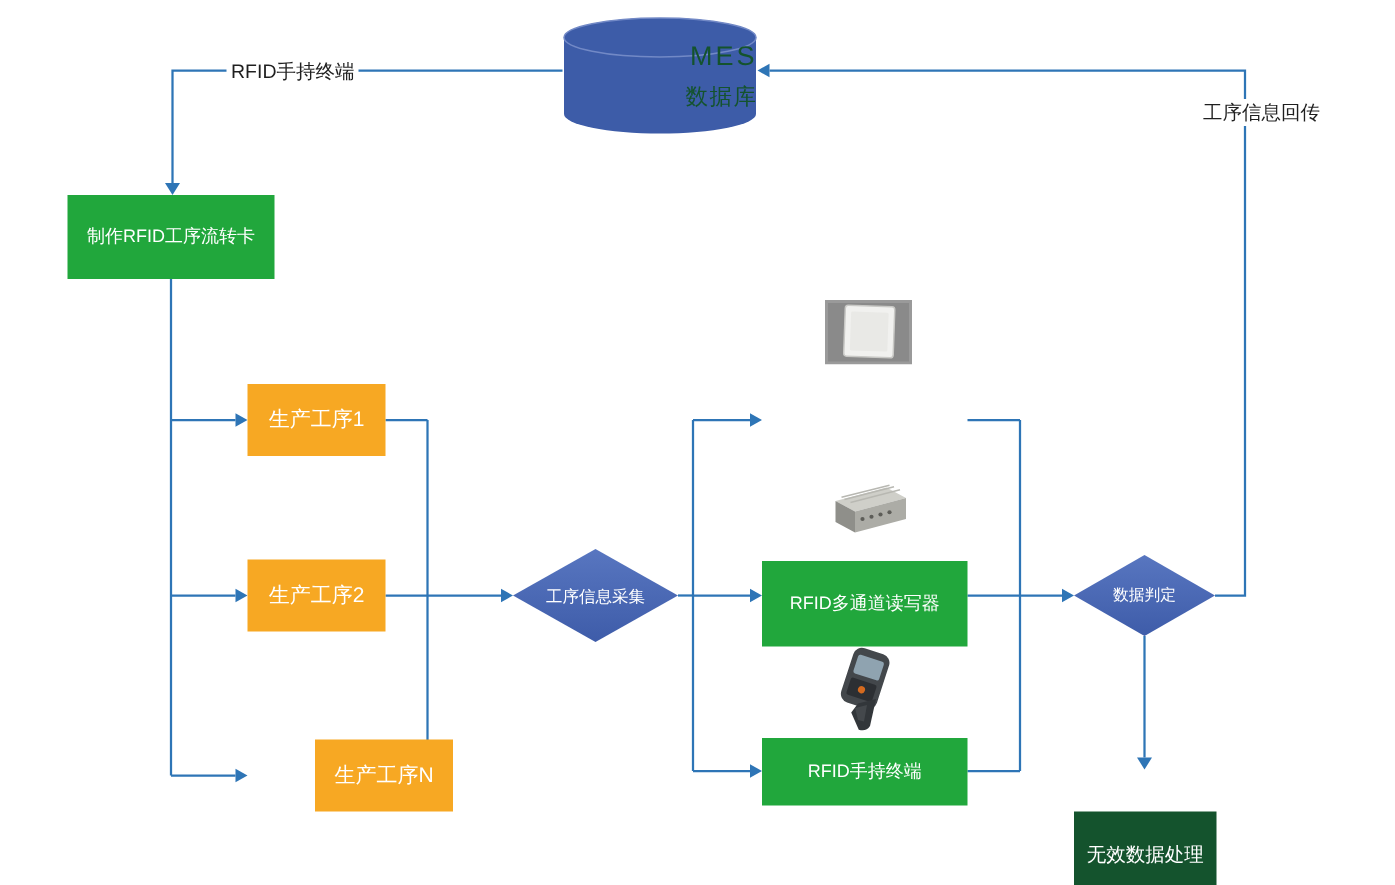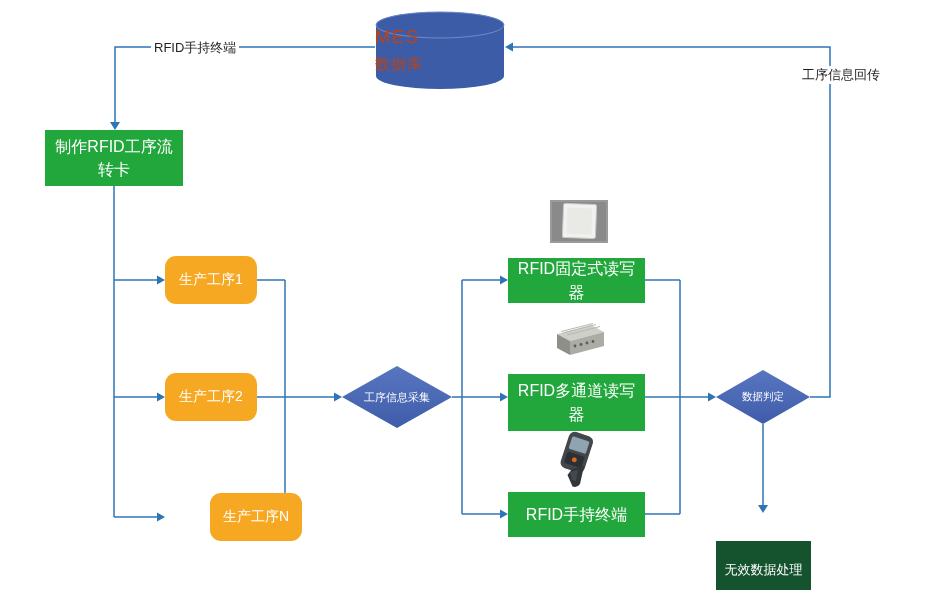--- a/index.html
+++ b/index.html
@@ -5,30 +5,30 @@
   * { box-sizing: border-box; margin: 0; padding: 0; }
   html,body { background:#ffffff; }
   body { font-family: "Liberation Sans", "DejaVu Sans", sans-serif; }
 
   .canvas { position: relative; width: 930px; height: 590px; background:#ffffff; overflow: hidden; }
 
   .connectors { position:absolute; left:0; top:0; z-index:1; }
 
   .node { position:absolute; display:flex; align-items:center; justify-content:center;
           text-align:center; color:#ffffff; z-index:2; }
-  .green  { background:#21A73C; font-size:16px; line-height:1.45; padding:3px 6px; }
-  .orange { background:#F7A823; font-size:14px;border-radius:11px; }
+  .green  { background:#21A73C; font-size:12px; line-height:1.45; padding:3px 6px; }
+  .orange { background:#F7A823; font-size:14px; }
   .diamond{ clip-path: polygon(50% 0, 100% 50%, 50% 100%, 0 50%);
             background: linear-gradient(180deg,#5876C0 0%, #3E5CA9 100%);
             font-size:11px; }
   .red    { background:#14532d; font-size:13px;margin-top:28px; }
 
   .cylinder { z-index:2; }
   .cylinder svg { position:absolute; left:0; top:0; }
-  .cyl-text { position:absolute; left:0; top:0; width:100%; height:100%; color:#c2410c; text-align:left; }
+  .cyl-text { position:absolute; left:0; top:0; width:100%; height:100%; color:#14532d; text-align:right; }
   .cyl-line1 { position:absolute; top:16px; width:100%; font-size:18px; letter-spacing:2px; }
   .cyl-line2 { position:absolute; top:44px; width:100%; font-size:15px; letter-spacing:1px; }
 
   .edge-label { position:absolute; z-index:3; font-size:13px; color:#1f1f1f;
                 background:#ffffff; padding:0 3px; white-space:nowrap; }
 
   .photo { position:absolute; z-index:2; }
 </style>
 </head>
 <body>
@@ -145,23 +145,20 @@
         <rect x="22" y="2" width="25" height="38" rx="6" fill="#43474b"></rect>
         <rect x="25.5" y="7" width="18" height="13" rx="1.5" fill="#8fa3b0"></rect>
         <rect x="25.5" y="23" width="18" height="12" rx="1.5" fill="#2c2f33"></rect>
         <circle cx="34.5" cy="29" r="2.4" fill="#d46a1f"></circle>
       </g>
       <path d="M30 38 L42 35 L38 53 Q35.5 57 30.5 55.5 L25.5 44 Z" fill="#32363a"></path>
       <path d="M28 41 L36 39 L34 50 L30 49 Z" fill="#44484c"></path>
     </svg>
   </div>
 
-  <div class="node green" style="left:508px; top:258px; width:137px; height:45px;">
-    <span>RFID固定式读写器</span>
-  </div>
   <div class="node green" style="left:508px; top:374px; width:137px; height:57px;">
     <span>RFID多通道读写器</span>
   </div>
   <div class="node green" style="left:508px; top:492px; width:137px; height:45px;">
     <span>RFID手持终端</span>
   </div>
 
   <div class="node diamond" style="left:716px; top:370px; width:94px; height:54px; font-size:10.5px;">
     <span>数据判定</span>
   </div>

